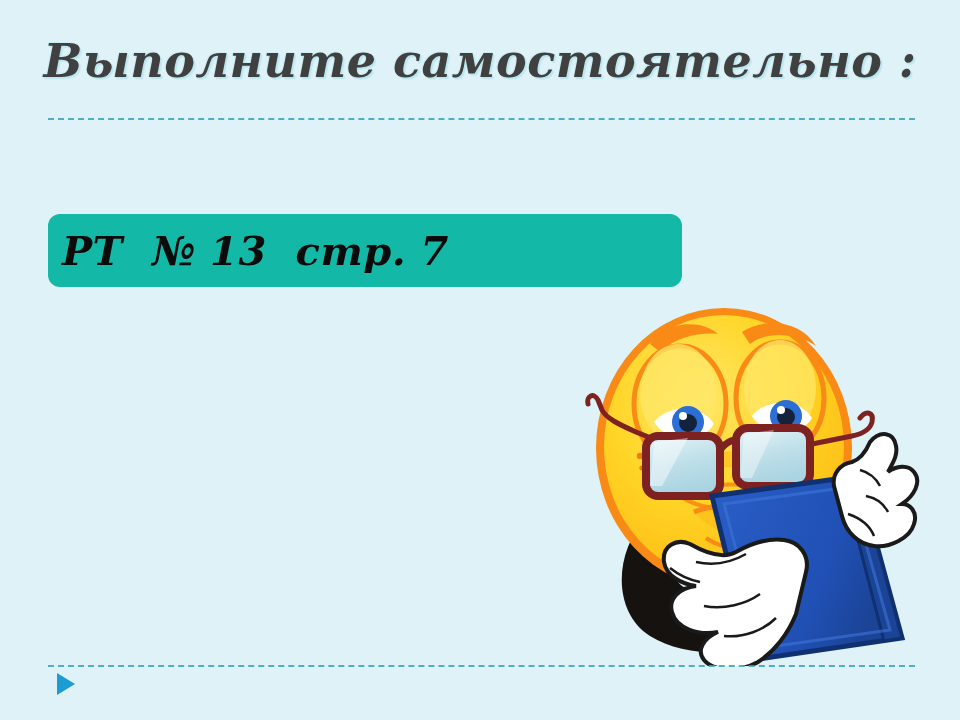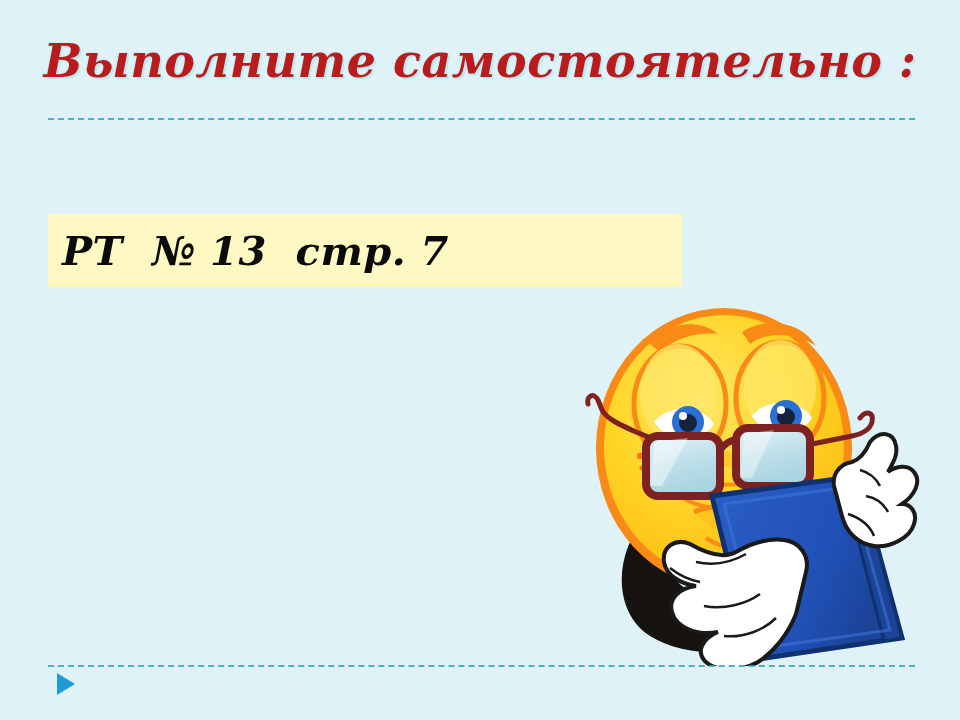--- a/index.html
+++ b/index.html
@@ -91,25 +91,25 @@
     top: 300px;
     width: 370px;
     height: 366px;
   }
 </style>
 </head>
 <body>
 
 <div id="slide" style="background: rgb(223, 242, 247);">
 
-  <div id="slide-title" style="color: #b91c1c;">Выполните самостоятельно :</div>
+  <div id="slide-title" style="color: #404040;">Выполните самостоятельно :</div>
 
   <div class="dash-rule" id="rule-top" style="border-top-color: rgb(54, 163, 184);"></div>
 
-  <div id="content-box" style="background: #fef9c3;">
+  <div id="content-box" style="background: #14b8a6; border-radius: 12px;">
     <div id="content-text" style="color: rgb(11, 11, 11);">РТ  № 13  стр. 7</div>
   </div>
 
   <div id="smiley-clipart">
     <svg viewBox="0 0 370 366" width="370" height="366" xmlns="http://www.w3.org/2000/svg">
       <defs>
         <radialGradient id="faceGrad" cx="40%" cy="32%" r="78%">
           <stop offset="0%" stop-color="#ffe768"></stop>
           <stop offset="48%" stop-color="#ffd526"></stop>
           <stop offset="100%" stop-color="#fdb912"></stop>

